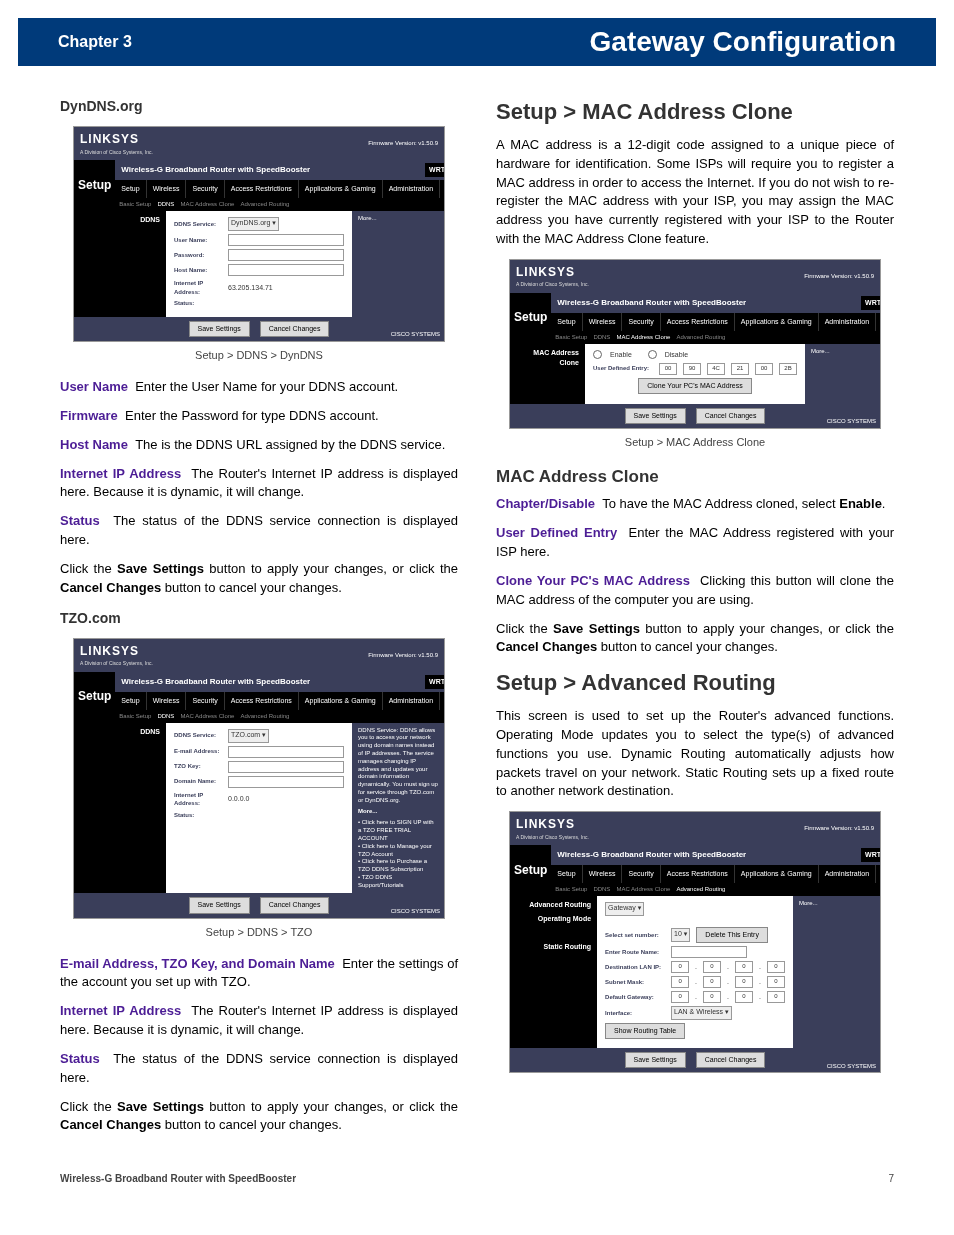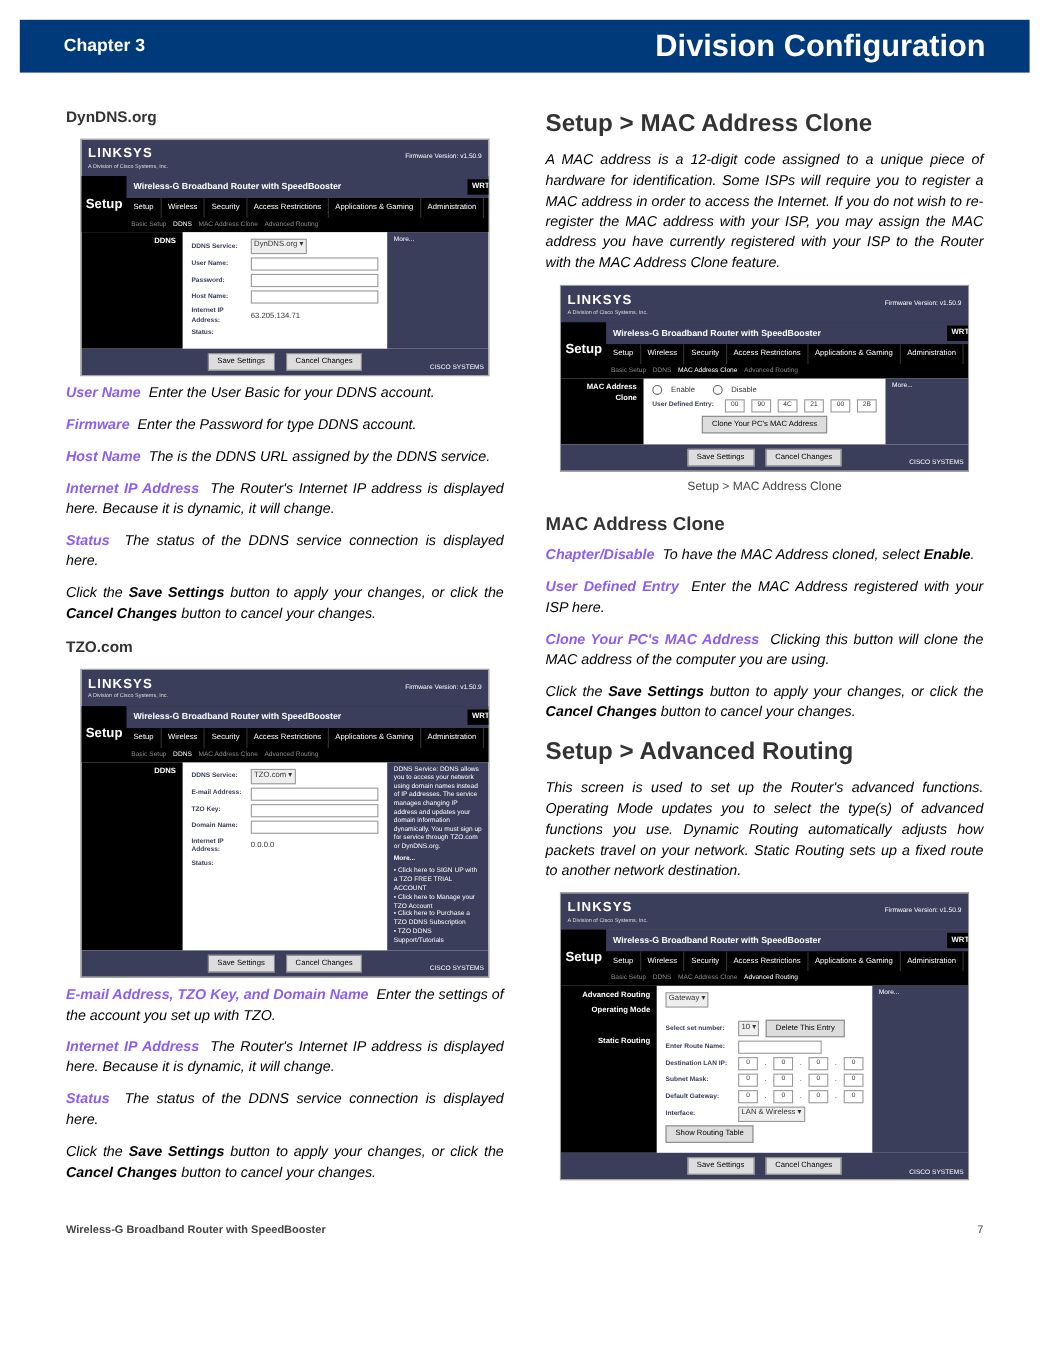--- a/index.html
+++ b/index.html
@@ -56,24 +56,23 @@
   }
   .col h4 {
     font-size: 14px;
     font-weight: bold;
     margin: 0 0 10px 0;
     color: #333;
   }
   .col p {
     margin: 0 0 10px 0;
     text-align: justify;
-    font-style: italic;
   }
   .term {
-    color: #8b5cf6;
+    color: #4c1d95;
     font-weight: bold;
   }
   .caption {
     text-align: center;
     font-size: 11px;
     color: #444;
     margin: 4px 0 14px 0;
   }
   .figure {
     border: 1px solid #999;
@@ -251,21 +250,21 @@
   }
   .footer-left { font-weight: bold; }
 </style>
 </head>
 <body>
 
 <div class="page">
 
   <div class="header-bar">
     <span class="header-left">Chapter 3</span>
-    <span class="header-right">Division Configuration</span>
+    <span class="header-right">Gateway Configuration</span>
   </div>
 
   <div class="columns">
 
     <div class="col">
 
       <h4>DynDNS.org</h4>
 
       <div class="figure" style="width:370px;">
         <div class="fig-head">
@@ -327,22 +326,23 @@
               </div>
           </div>
           <div class="fig-body-help"><span>More...</span></div>
         </div>
         <div class="fig-footer">
           <span class="fig-btn">Save Settings</span>
           <span class="fig-btn">Cancel Changes</span>
           <span class="fig-cisco">CISCO SYSTEMS</span>
         </div>
       </div>
-
-      <p><span class="term">User Name</span>&nbsp;&nbsp;<span>Enter the User Basic for your DDNS account.</span></p>
+      <div class="caption">Setup &gt; DDNS &gt; DynDNS</div>
+
+      <p><span class="term">User Name</span>&nbsp;&nbsp;<span>Enter the User Name for your DDNS account.</span></p>
       <p><span class="term">Firmware</span>&nbsp;&nbsp;<span>Enter the Password for type DDNS account.</span></p>
       <p><span class="term">Host Name</span>&nbsp;&nbsp;<span>The is the DDNS URL assigned by the DDNS service.</span></p>
       <p><span class="term">Internet IP Address</span>&nbsp;&nbsp;<span>The Router's Internet IP address is displayed here. Because it is dynamic, it will change.</span></p>
       <p><span class="term">Status</span>&nbsp;&nbsp;<span>The status of the DDNS service connection is displayed here.</span></p>
       <p>Click the <b>Save Settings</b> button to apply your changes, or click the <b>Cancel Changes</b> button to cancel your changes.</p>
 
       <h4>TZO.com</h4>
 
       <div class="figure" style="width:370px;">
         <div class="fig-head">
@@ -411,20 +411,21 @@
             <div>• <span>Click here to Purchase a TZO DDNS Subscription</span></div>
             <div>• <span>TZO DDNS Support/Tutorials</span></div>
           </div>
         </div>
         <div class="fig-footer">
           <span class="fig-btn">Save Settings</span>
           <span class="fig-btn">Cancel Changes</span>
           <span class="fig-cisco">CISCO SYSTEMS</span>
         </div>
       </div>
+      <div class="caption">Setup &gt; DDNS &gt; TZO</div>
 
       <p><span class="term">E-mail Address, TZO Key, and Domain Name</span>&nbsp;&nbsp;<span>Enter the settings of the account you set up with TZO.</span></p>
       <p><span class="term">Internet IP Address</span>&nbsp;&nbsp;<span>The Router's Internet IP address is displayed here. Because it is dynamic, it will change.</span></p>
       <p><span class="term">Status</span>&nbsp;&nbsp;<span>The status of the DDNS service connection is displayed here.</span></p>
       <p>Click the <b>Save Settings</b> button to apply your changes, or click the <b>Cancel Changes</b> button to cancel your changes.</p>
 
     </div>
 
     <div class="col">
 

